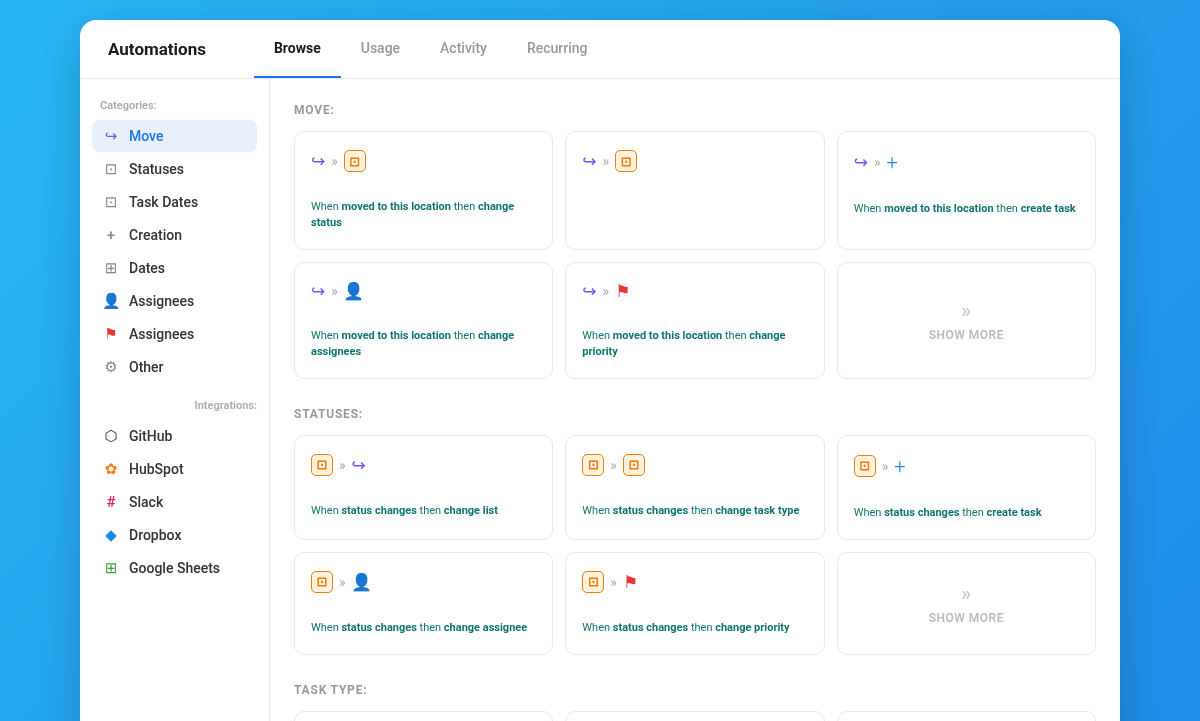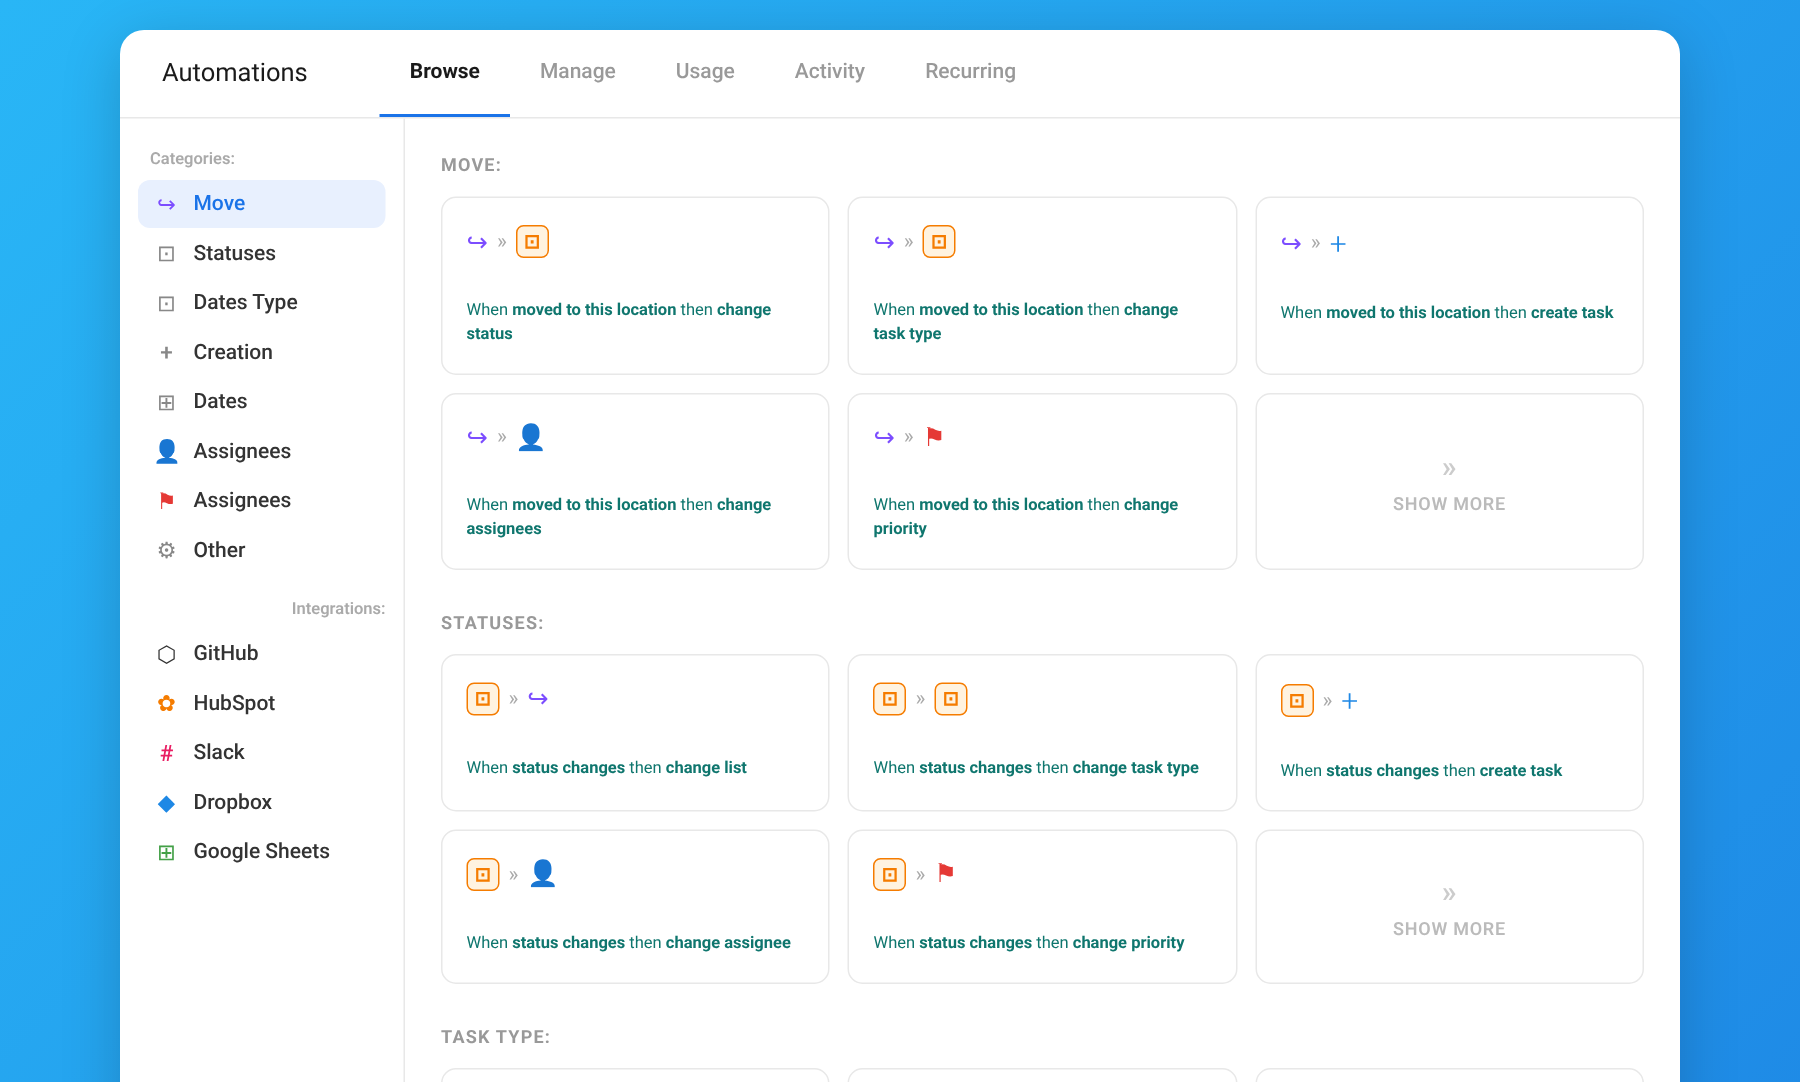--- a/index.html
+++ b/index.html
@@ -25,21 +25,21 @@
     
     .header {
       display: flex;
       align-items: center;
       padding: 0 28px;
       border-bottom: 1px solid #e8e8e8;
       min-height: 56px;
     }
     .header-title {
       font-size: 17px;
-      font-weight: 400;
+      font-weight: 700;
       color: #1a1a1a;
       margin-right: 48px;
     }
     .tabs {
       display: flex;
       gap: 0;
     }
     .tab {
       padding: 20px 20px;
       font-size: 14px;
@@ -158,21 +158,20 @@
   </style>
 </head>
 <body>
 
 <div class="app-container">
 
   <div class="header">
     <div class="header-title">Automations</div>
     <div class="tabs">
       <div class="tab active">Browse</div>
-      <div class="tab">Manage</div>
       <div class="tab">Usage</div>
       <div class="tab">Activity</div>
       <div class="tab">Recurring</div>
     </div>
   </div>
 
   <div class="body">
 
     <div class="sidebar">
       <div class="sidebar-section-label">Categories:</div>
@@ -180,21 +179,21 @@
       <div class="sidebar-item active">
         <span class="icon" style="color:#7c4dff;">↪</span>
         <span>Move</span>
       </div>
       <div class="sidebar-item">
         <span class="icon" style="color:#888;">⊡</span>
         <span>Statuses</span>
       </div>
       <div class="sidebar-item">
         <span class="icon" style="color:#888;">⊡</span>
-        <span>Dates Type</span>
+        <span>Task Dates</span>
       </div>
       <div class="sidebar-item">
         <span class="icon" style="color:#888;">+</span>
         <span>Creation</span>
       </div>
       <div class="sidebar-item">
         <span class="icon" style="color:#888;">⊞</span>
         <span>Dates</span>
       </div>
       <div class="sidebar-item">
@@ -247,21 +246,20 @@
           </div>
           <div class="card-text">When <strong>moved to this location</strong> then <strong>change status</strong></div>
         </div>
 
         <div class="card">
           <div class="card-icons">
             <span style="color:#7c4dff;font-size:17px;">↪</span>
             <span class="arr">»</span>
             <span class="ic ic-orange">⊡</span>
           </div>
-          <div class="card-text">When <strong>moved to this location</strong> then <strong>change task type</strong></div>
         </div>
 
         <div class="card">
           <div class="card-icons">
             <span style="color:#7c4dff;font-size:17px;">↪</span>
             <span class="arr">»</span>
             <span style="color:#1e88e5;font-size:20px;font-weight:300;">+</span>
           </div>
           <div class="card-text">When <strong>moved to this location</strong> then <strong>create task</strong></div>
         </div>

